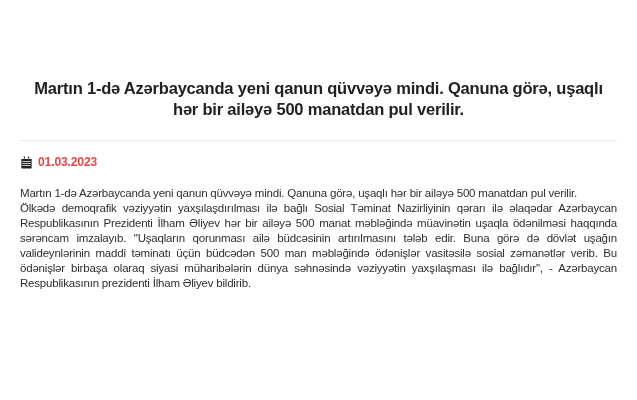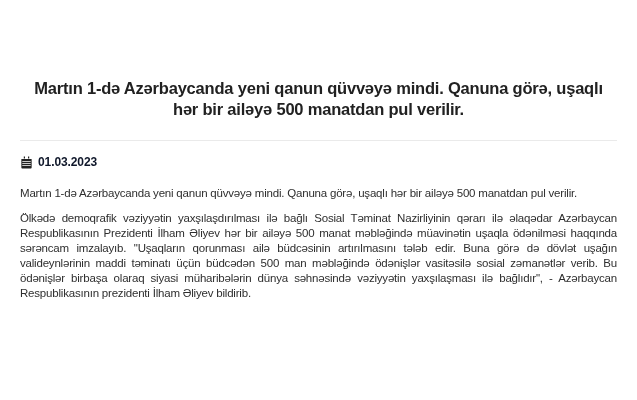--- a/index.html
+++ b/index.html
@@ -32,40 +32,40 @@
     border: none;
     border-top: 1px solid #eaeaea;
     margin: 20px 20px 0;
     height: 0;
   }
   .date-row {
     margin: 14px 20px 0;
     display: flex;
     align-items: center;
     gap: 5px;
-    color: #0f172a;
+    color: #ef4444;
     font-weight: 700;
     font-size: 12px;
     letter-spacing: -0.1px;
   }
   .cal-icon {
     display: inline-flex;
     align-items: center;
     color: #222222;
   }
   .cal-icon svg { display: block; }
   p {
     margin: 0 20px;
     color: #2e2e2e;
     font-size: 11.5px;
     line-height: 15px;
     letter-spacing: -0.2px;
   }
   .lead    { margin-top: 17px; }
-  .justify { margin-top: 10px; text-align: justify; }
+  .justify { text-align: justify; }
   .cta     { margin-top: 11px; }
 </style>
 </head>
 <body>
 
 <div class="page">
 
   <h1 class="headline">Martın 1-də Azərbaycanda yeni qanun qüvvəyə mindi. Qanuna görə, uşaqlı hər bir ailəyə 500 manatdan pul verilir.</h1>
 
   <hr class="divider">

